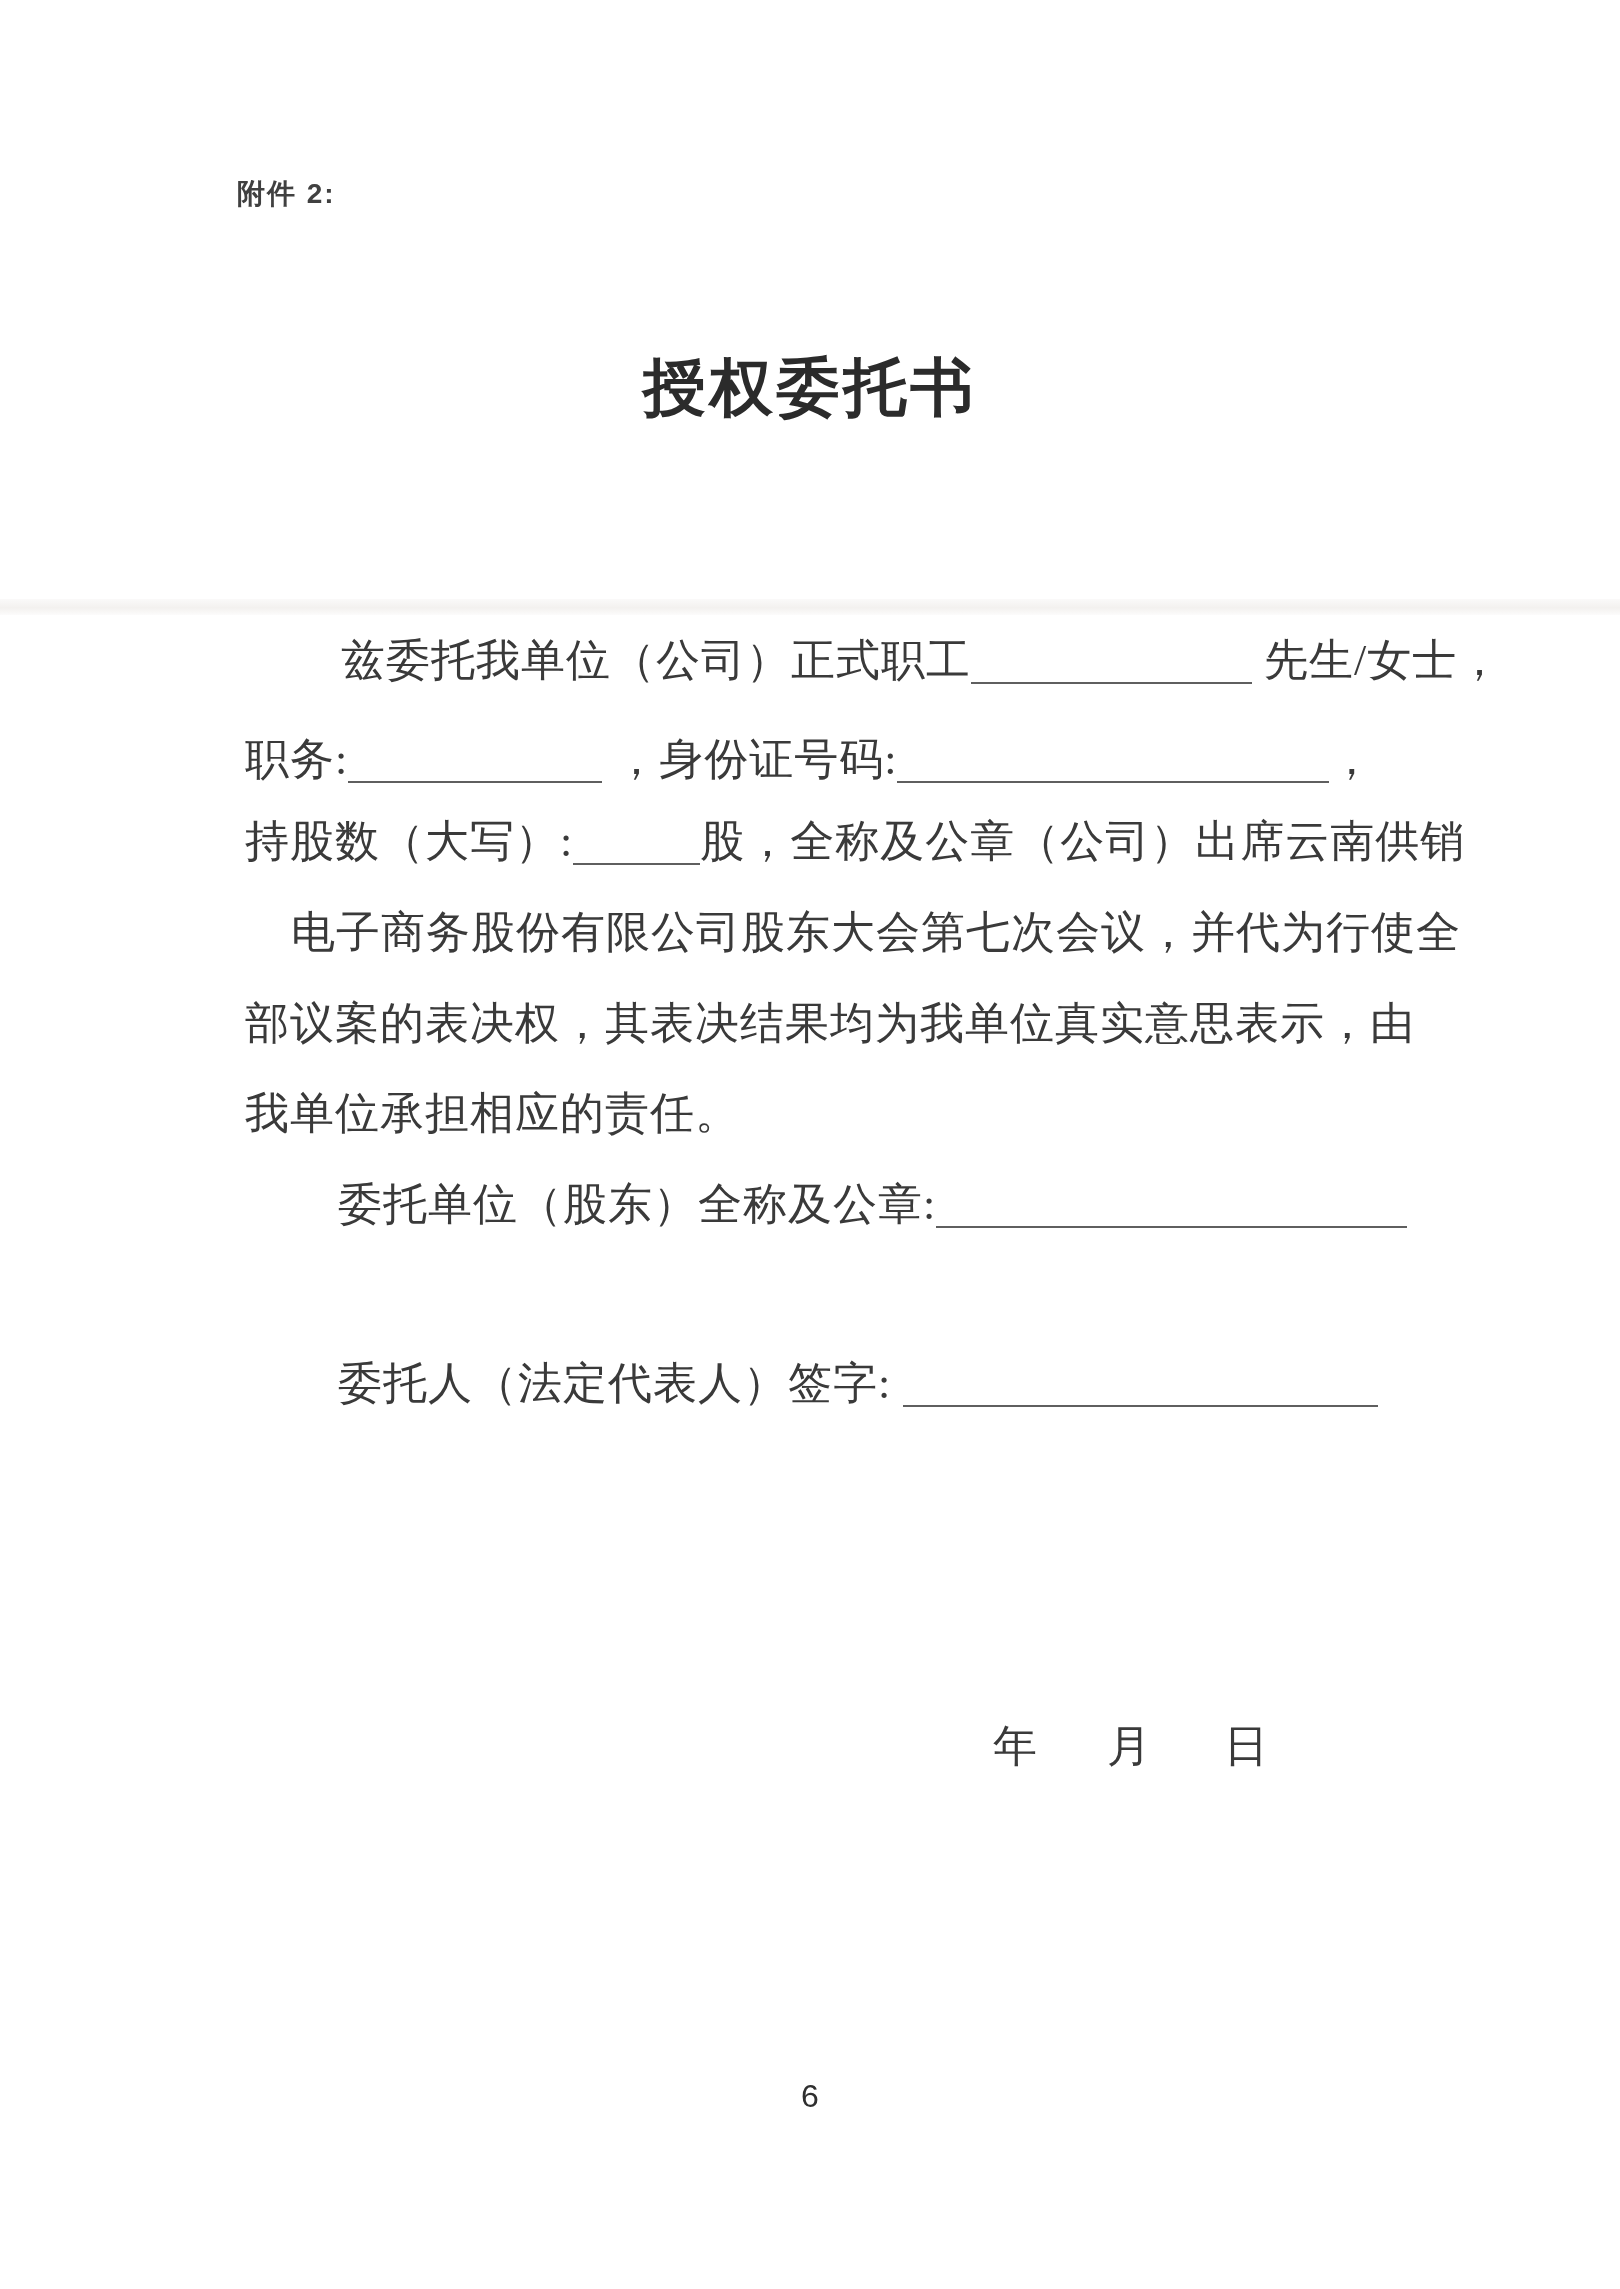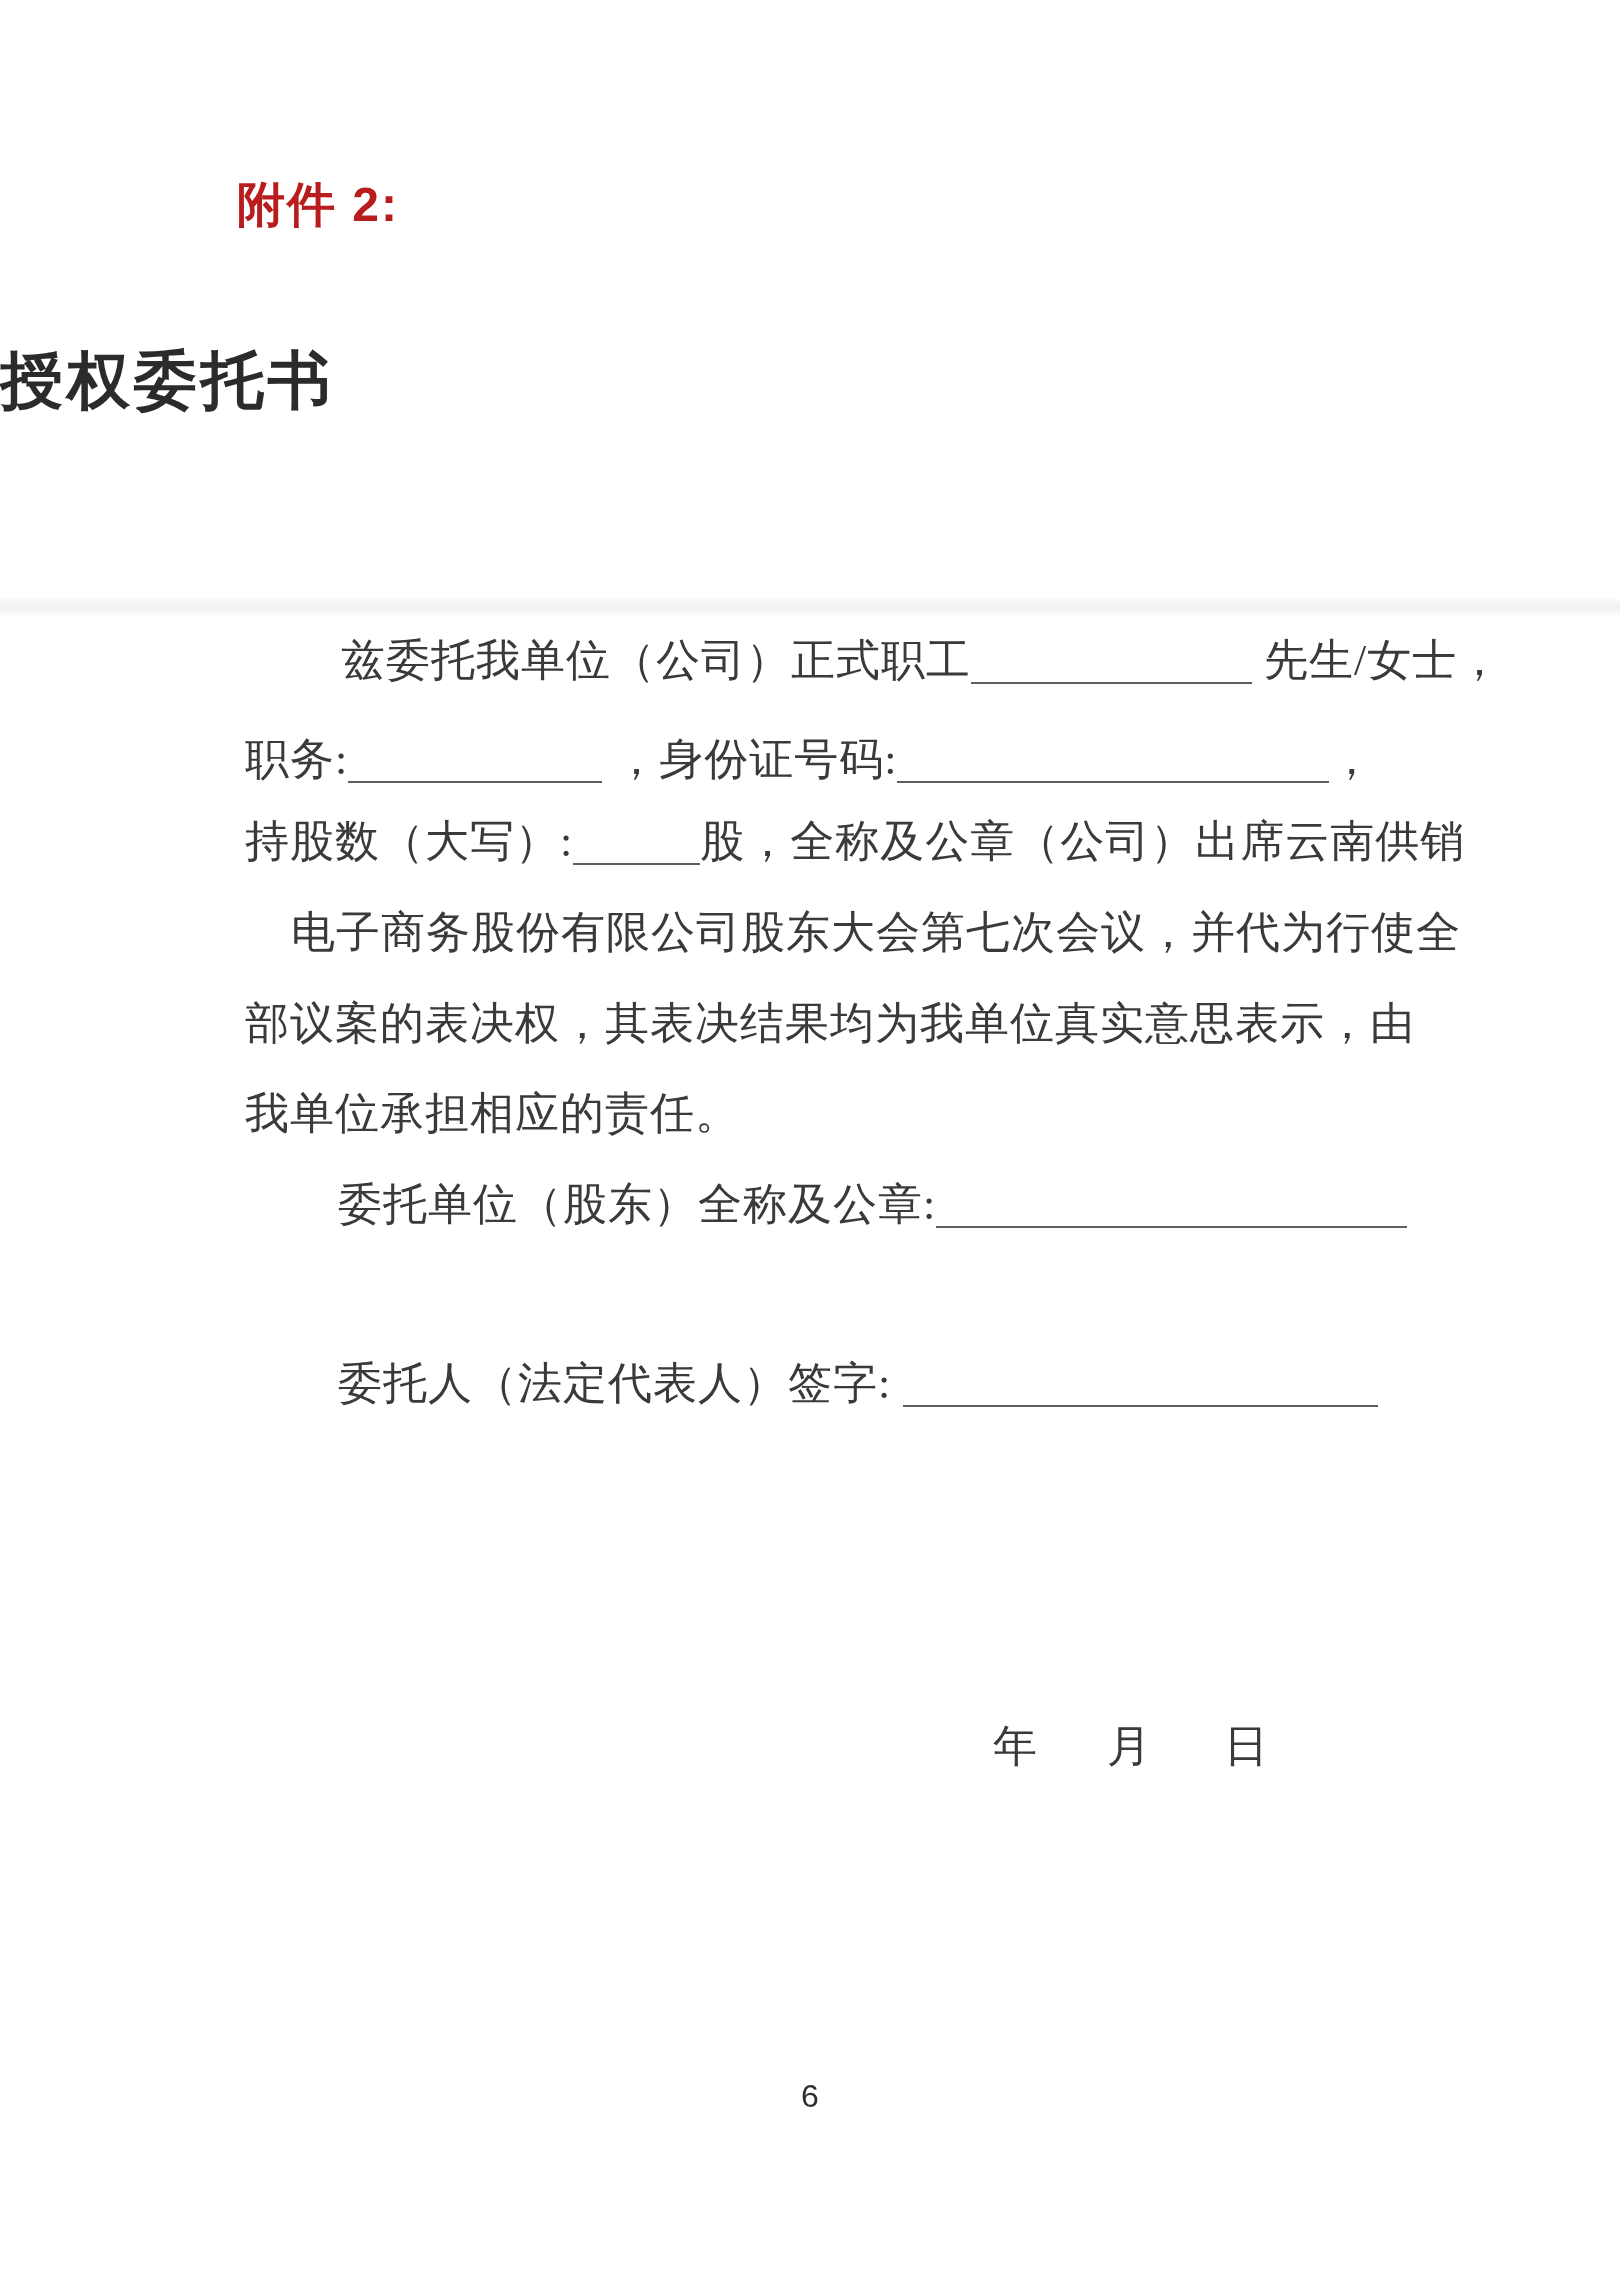--- a/index.html
+++ b/index.html
@@ -17,30 +17,31 @@
     background:var(--page-bg);
     overflow:hidden;
     font-family:"Liberation Serif","DejaVu Serif",serif;
     color:var(--text-color);
   }
   .attachment-label{
     position:absolute;
     left:237px; top:179px;
     font-family:"Liberation Sans","DejaVu Sans",sans-serif;
     font-weight:bold;
-    font-size:48px;
+    font-size:28px;
     line-height:1.1;
-    color:#b91c1c;
+    color:#404040;
     letter-spacing:2px;
     white-space:nowrap;
   }
   .doc-title{
     position:absolute;
     left:0; right:0; top:345px;
-    margin:0;
+    margin:7px;
+    text-align:center;
     font-family:"Liberation Serif","DejaVu Serif",serif;
     font-weight:bold;
     font-size:63px;
     line-height:1.15;
     color:var(--title-color);
     letter-spacing:3.9px;
     white-space:nowrap;
   }
   .scan-band{
     position:absolute;

